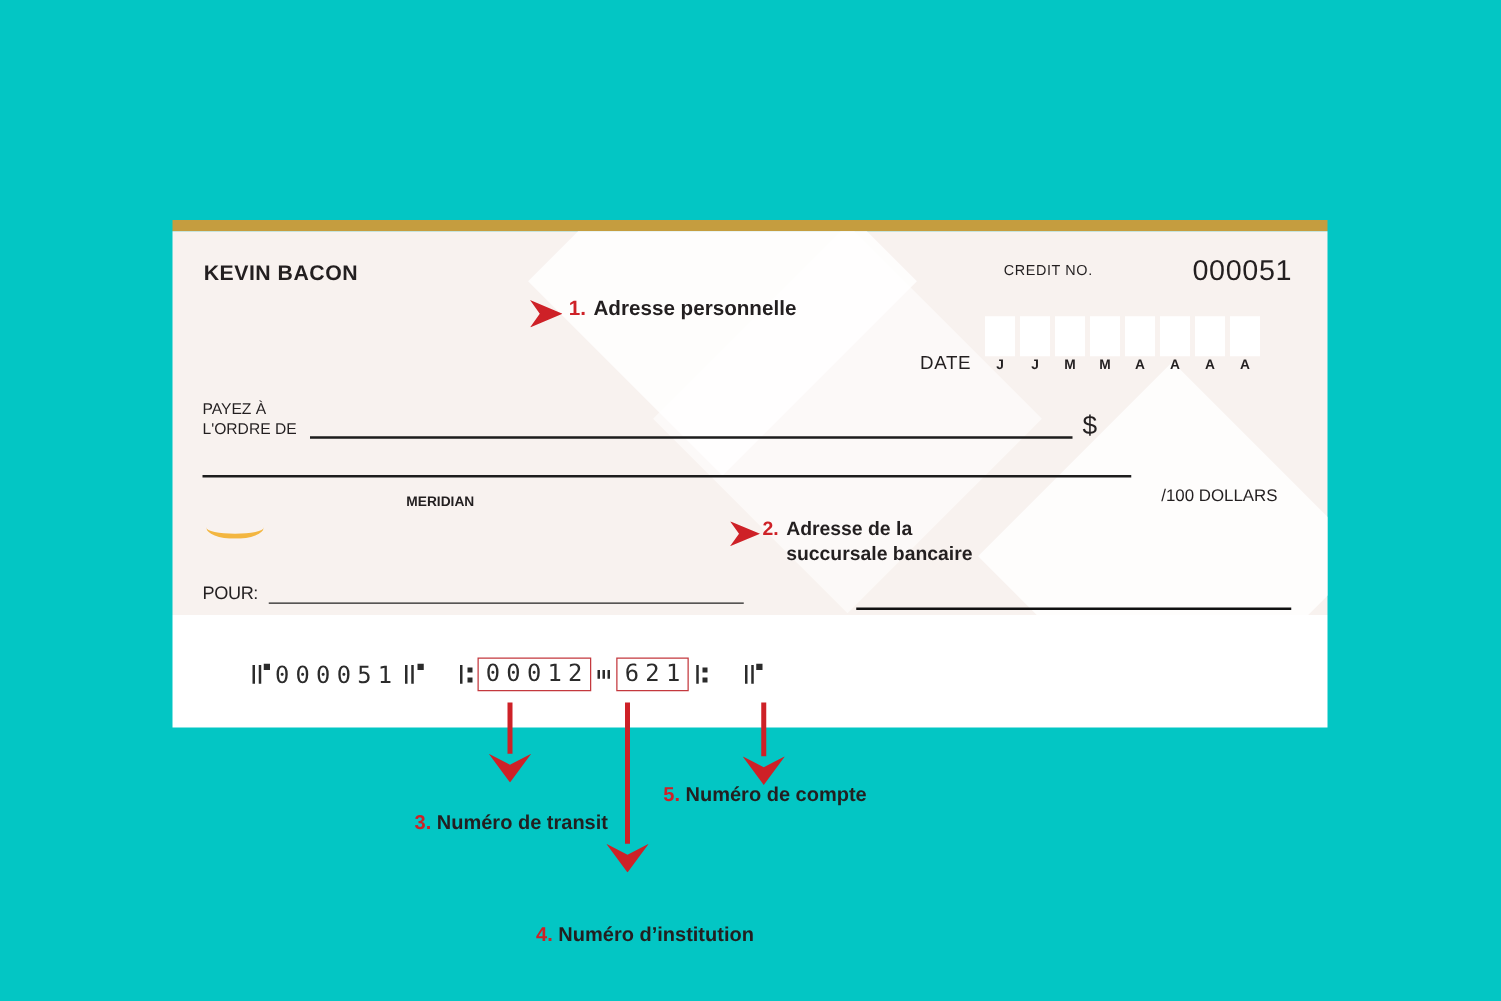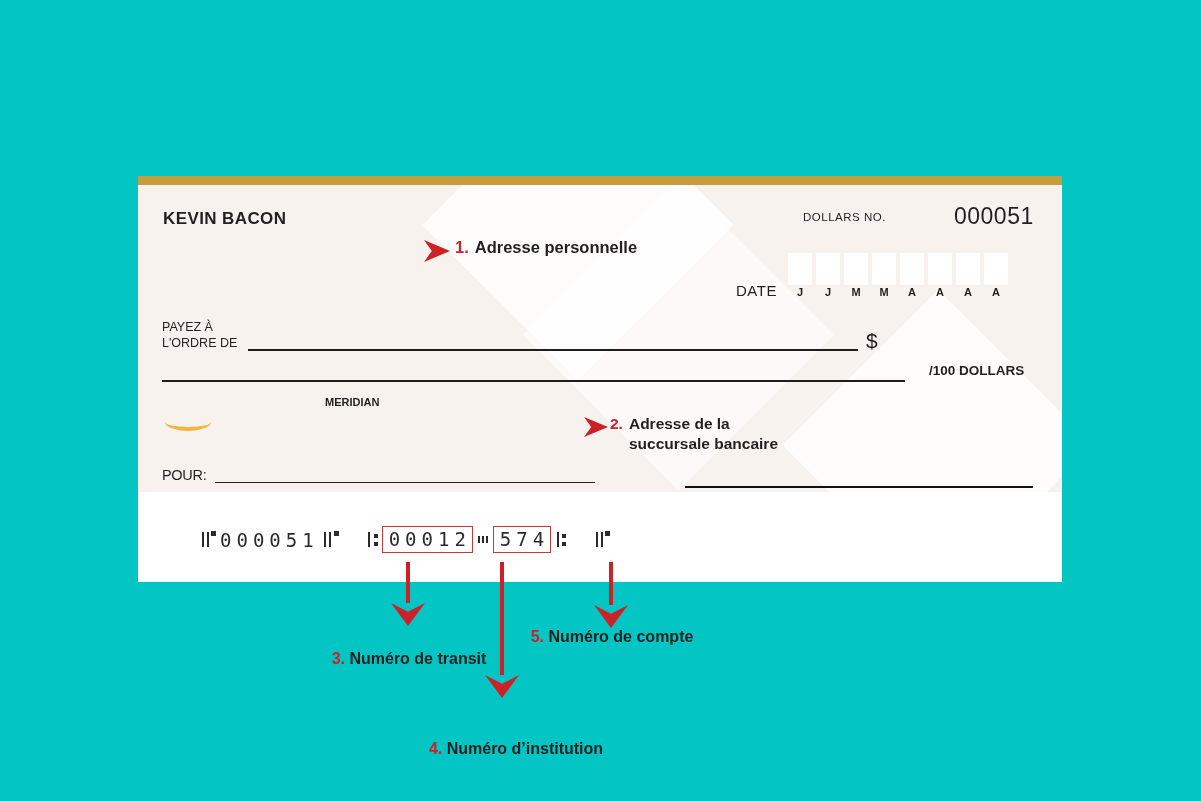--- a/index.html
+++ b/index.html
@@ -31,21 +31,21 @@
   .date-label{position:absolute;left:598px;top:97px;font-size:15px;letter-spacing:.5px;}
   .date-boxes{position:absolute;left:650px;top:68px;display:flex;gap:4px;}
   .date-boxes .cell{width:24px;height:32px;background:#ffffff;}
   .date-letters{position:absolute;left:650px;top:101px;display:flex;gap:4px;}
   .date-letters .lt{width:24px;text-align:center;font-size:11px;font-weight:700;}
 
   .payee-label{position:absolute;left:24px;top:134px;font-size:12.5px;font-weight:400;line-height:16px;}
   .payee-line{position:absolute;left:110px;top:164px;width:610px;border-top:2px solid #1d1d1d;}
   .dollar{position:absolute;left:728px;top:144px;font-size:21px;}
   .amount-line{position:absolute;left:24px;top:195px;width:743px;border-top:2px solid #1d1d1d;}
-  .cents{position:absolute;left:791px;top:178px;font-size:13.5px;font-weight:700;}
+  .cents{position:absolute;left:791px;top:204px;font-size:13.5px;font-weight:400;}
 
   .logo{position:absolute;left:24px;top:210px;font-size:31px;font-weight:700;color:var(--meridianBlue);letter-spacing:-.5px;}
   .logo sup{font-size:9px;font-weight:400;vertical-align:18px;}
   .swoosh{position:absolute;left:27px;top:228px;width:46px;height:18px;
           border-bottom:4px solid var(--swoosh);border-radius:50%;}
   .bank-name{position:absolute;left:187px;top:211px;font-size:11px;font-weight:700;}
   .bank-box{position:absolute;left:182px;top:224px;border:1.5px solid var(--boxRed);
             padding:2px 6px 3px 6px;font-size:11.5px;line-height:14.5px;color:#3b3b3b;}
 
   .memo-label{position:absolute;left:24px;top:282px;font-size:14.5px;letter-spacing:-.3px;}
@@ -98,21 +98,21 @@
   <div class="cheque">
     <div class="gold-bar"></div>
 
     <div class="cheque-body">
       <div class="diamond d1"></div>
       <div class="diamond d2"></div>
       <div class="diamond d3"></div>
 
       <div class="payer-name">KEVIN BACON</div>
 
-      <div class="chq-no-label">DOLLARS NO.</div>
+      <div class="chq-no-label">CREDIT NO.</div>
       <div class="chq-no-value">000051</div>
 
       <div class="date-label">DATE</div>
       <div class="date-boxes">
         <div class="cell"></div>
         <div class="cell"></div>
         <div class="cell"></div>
         <div class="cell"></div>
         <div class="cell"></div>
         <div class="cell"></div>
@@ -167,21 +167,21 @@
               <span class="sq"></span>
               <span class="sq"></span>
             </span>
           </span>
         <span class="micr-boxed"><span class="micr-digits">00012</span></span>
         <span class="msym dash">
             <span class="bar"></span>
             <span class="bar"></span>
             <span class="bar"></span>
           </span>
-        <span class="micr-boxed"><span class="micr-digits">574</span></span>
+        <span class="micr-boxed"><span class="micr-digits">621</span></span>
         <span class="msym transit">
             <span class="bar"></span>
             <span class="col">
               <span class="sq"></span>
               <span class="sq"></span>
             </span>
           </span>
         <span class="micr-gap"></span>
         <span class="msym onus">
             <span class="bar"></span>

